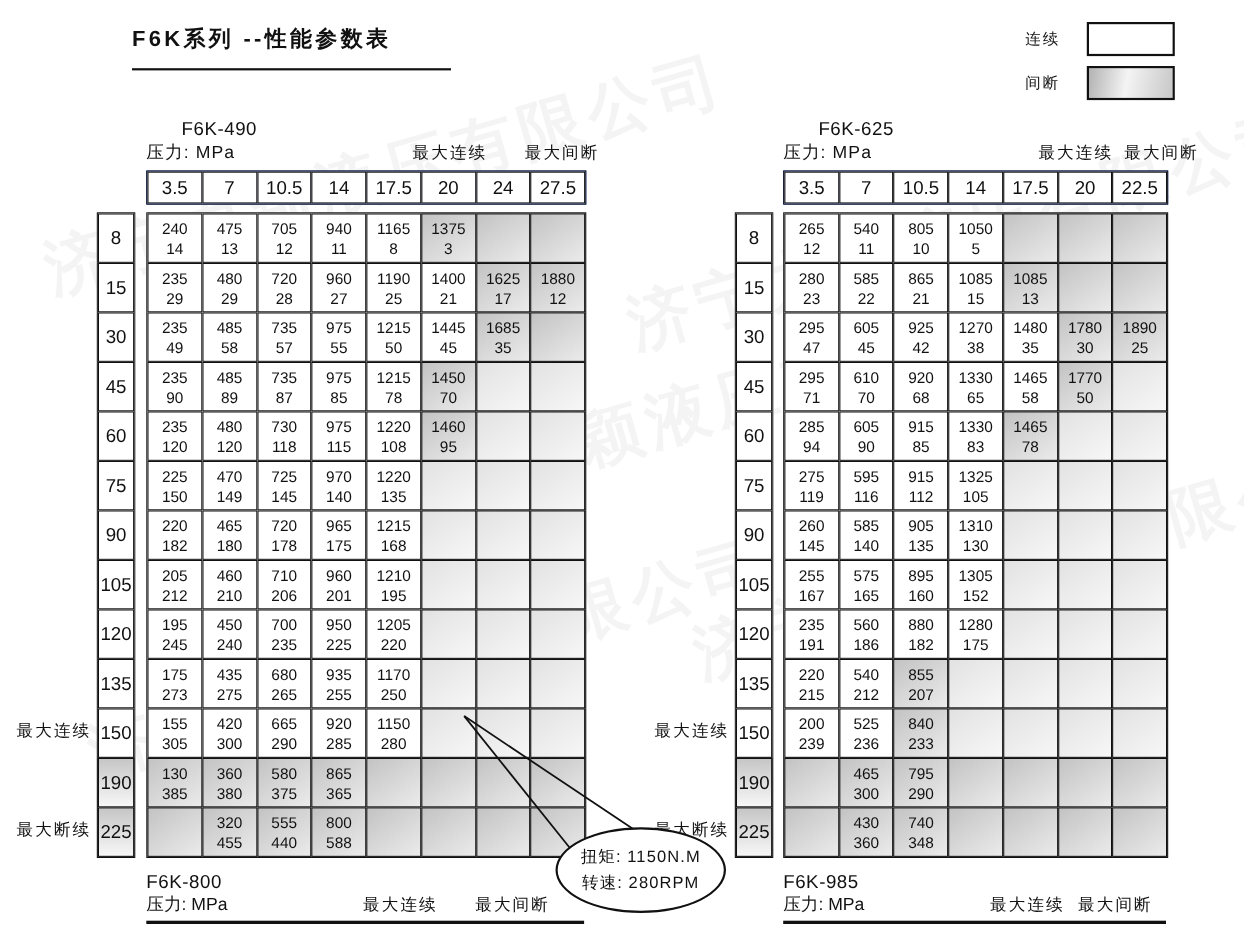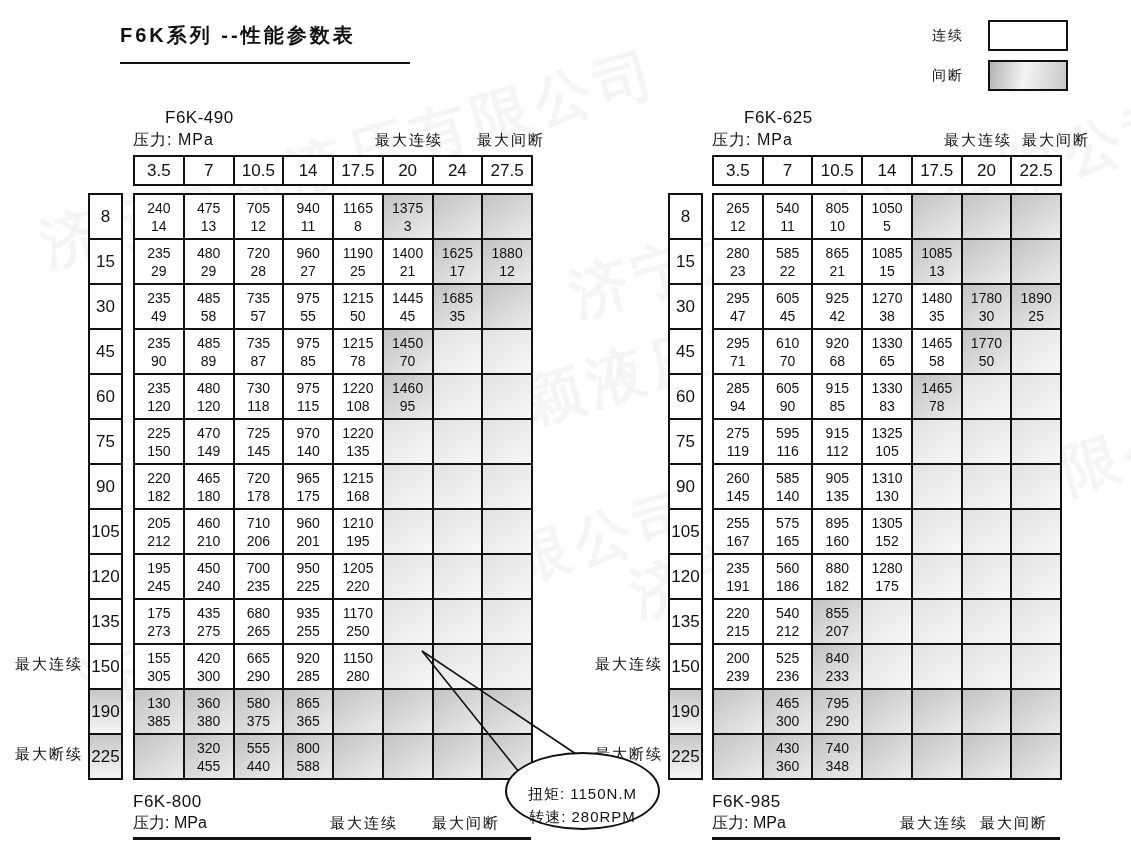--- a/index.html
+++ b/index.html
@@ -41,21 +41,21 @@
   .cell.sh2{background:linear-gradient(145deg,#e2e2e2,#f7f7f7);}
   .sidelbl{position:absolute;width:118px;text-align:right;font-size:15px;letter-spacing:2px;white-space:nowrap;}
   
   .footer{position:absolute;}
   .fline2{position:relative;font-size:16px;line-height:22px;}
   .hr{height:3px;background:#111;margin-top:3px;}
   
   .overlay{position:absolute;left:0;top:0;width:1131px;height:842px;pointer-events:none;z-index:5;}
   .callout{position:absolute;left:505px;top:752px;width:155px;height:78px;border:2px solid #111;
            border-radius:50%;background:#fff;box-sizing:border-box;z-index:6;
-           display:flex;flex-direction:column;justify-content:flex-end;align-items:center;}
+           display:flex;flex-direction:column;justify-content:center;align-items:center;}
   .callout div{font-size:15px;line-height:23px;letter-spacing:1px;}
 </style>
 </head>
 <body>
 
 <div class="page">
 
   <span class="wm" style="left:30px;top:120px;">济宁力颖液压有限公司</span>
   <span class="wm" style="left:330px;top:330px;">济宁力颖液压有限公司</span>
   <span class="wm" style="left:70px;top:560px;">济宁力颖液压有限公司</span>

